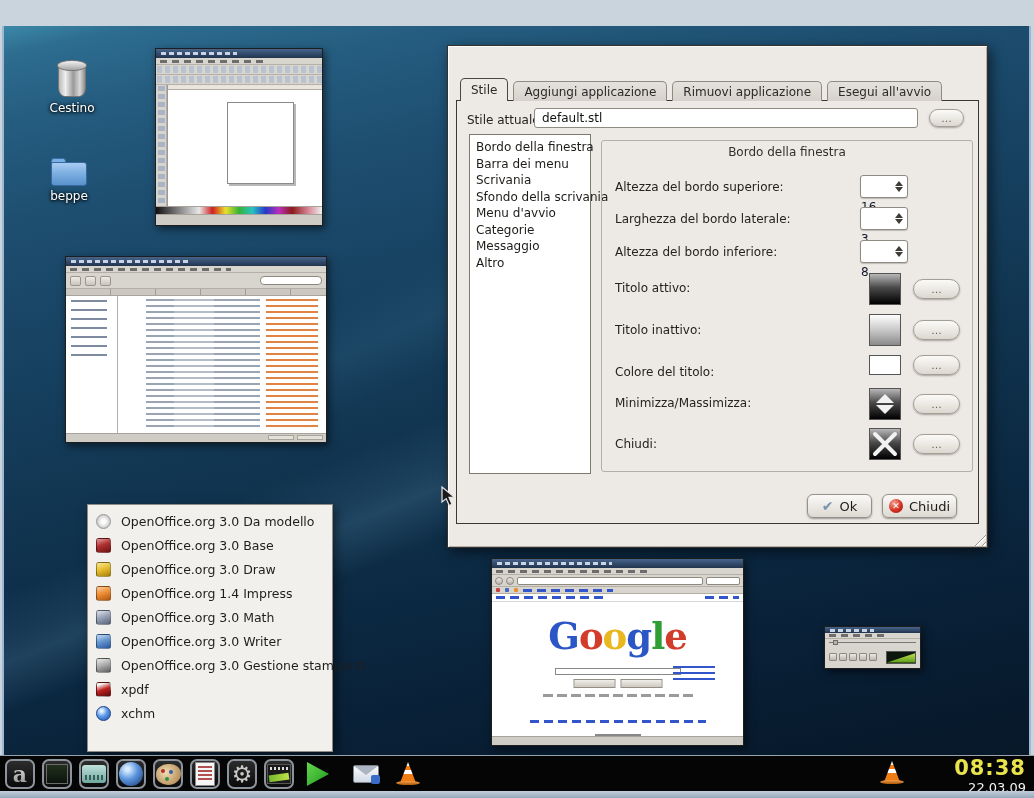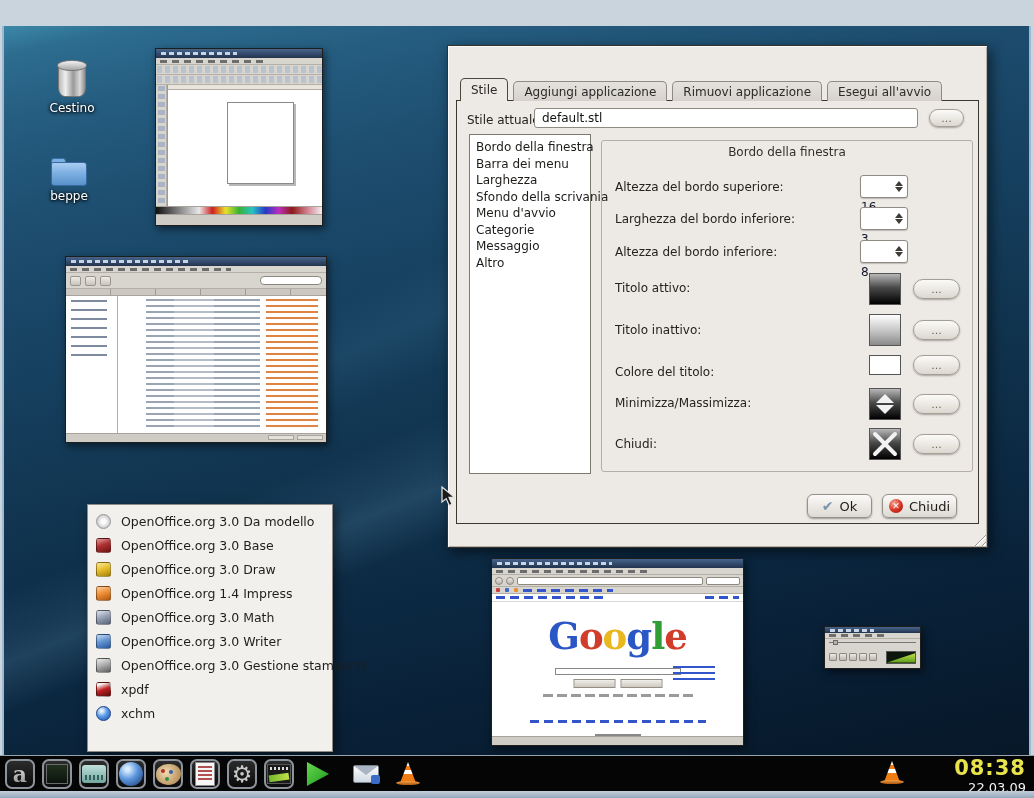--- a/index.html
+++ b/index.html
@@ -328,41 +328,41 @@
           </div>
       </div>
       <div class="m-frame">
         <div class="m-label" style="left:10px;top:12px;">Stile attuale:</div>
         <div class="m-input">default.stl</div>
         <div class="m-browse" style="right:14px;top:8px;">...</div>
 
         <div class="m-list">
           <div>Bordo della finestra</div>
           <div>Barra dei menu</div>
-          <div>Larghezza</div>
+          <div>Scrivania</div>
           <div>Sfondo della scrivania</div>
           <div>Menu d'avvio</div>
           <div>Categorie</div>
           <div>Messaggio</div>
           <div>Altro</div>
         </div>
 
         <div class="m-group">
           <div class="m-legend">Bordo della finestra</div>
 
           <div class="m-label" style="left:13px;top:39px;">Altezza del bordo superiore:</div>
           <div class="spin" style="top:34px;">
             <div class="val">16</div>
             <div class="arrows">
                 <i class="arr-up"></i>
                 <i class="arr-dn"></i>
               </div>
           </div>
 
-          <div class="m-label" style="left:13px;top:71px;">Larghezza del bordo inferiore:</div>
+          <div class="m-label" style="left:13px;top:71px;">Larghezza del bordo laterale:</div>
           <div class="spin" style="top:66px;">
             <div class="val">3</div>
             <div class="arrows">
                 <i class="arr-up"></i>
                 <i class="arr-dn"></i>
               </div>
           </div>
 
           <div class="m-label" style="left:13px;top:104px;">Altezza del bordo inferiore:</div>
           <div class="spin" style="top:99px;">

